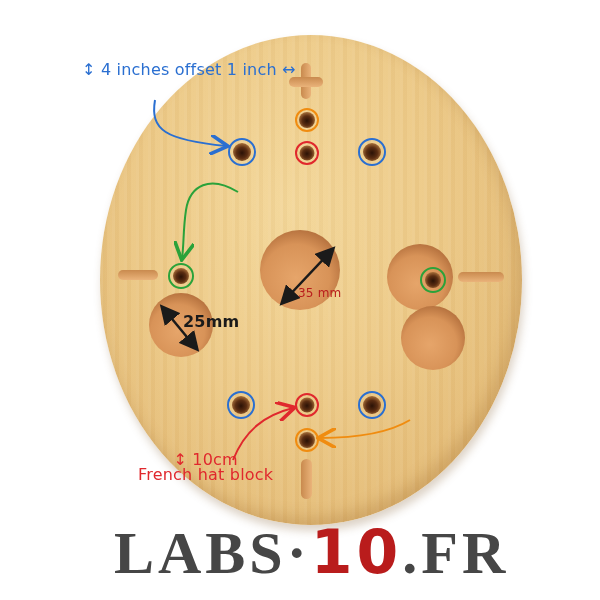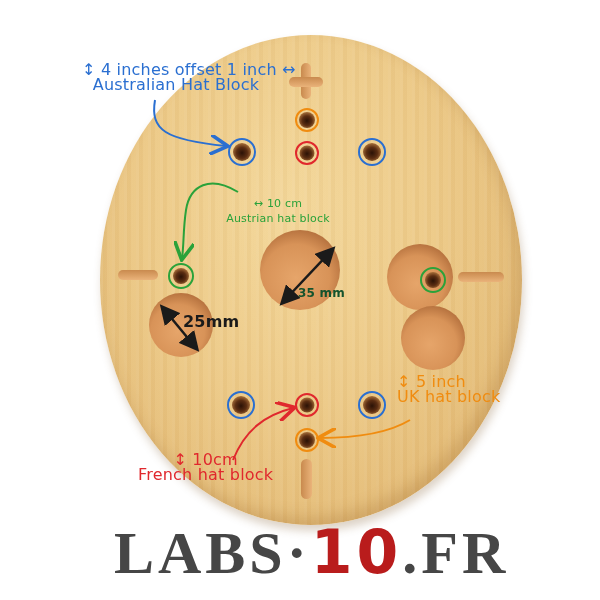--- a/index.html
+++ b/index.html
@@ -118,37 +118,28 @@
 
     <line x1="283" y1="302" x2="332" y2="250" stroke="#1a1a1a" stroke-width="2.5" marker-end="url(#dimArr)" marker-start="url(#dimArrS)"></line>
     <line x1="163" y1="308" x2="196" y2="348" stroke="#1a1a1a" stroke-width="2.5" marker-end="url(#dimArr)" marker-start="url(#dimArrS)"></line>
 
     <path d="M155,100 C150,130 165,140 226,146" fill="none" stroke="#2a6fd1" stroke-width="2" marker-end="url(#arrBlue)"></path>
     <path d="M238,192 C210,175 190,185 186,210 C183,230 184,245 182,258" fill="none" stroke="#2aa23a" stroke-width="2" marker-end="url(#arrGreen)"></path>
     <path d="M410,420 C390,432 360,438 320,438" fill="none" stroke="#f08c10" stroke-width="2" marker-end="url(#arrOrange)"></path>
     <path d="M233,460 C245,430 265,415 293,408" fill="none" stroke="#e0282d" stroke-width="2" marker-end="url(#arrRed)"></path>
   </svg>
 
-  <div class="ann-text" style="left:298px;top:286px;color:#14532d;font-size:12px;font-weight:bold;">35 mm</div>
+  <div class="ann-text" style="left:298px;top:286px;color:#b91c1c;font-size:12px;font-weight:normal;">35 mm</div>
   <div class="ann-text" style="left:183px;top:314px;color:#1a1a1a;font-size:16px;font-weight:bold;">25mm</div>
 
   <div class="ann-text" style="left:82px;top:62px;width:188px;color:#2a6fd1;">
     <div>↕ 4 inches offset 1 inch ↔</div>
-    <div>Australian Hat Block</div>
   </div>
 
-  <div class="ann-text" style="left:218px;top:196px;width:120px;color:#2aa23a;font-size:11px;">
-    <div>↔ 10 cm</div>
-    <div>Austrian hat block</div>
-  </div>
 
-  <div class="ann-text" style="left:397px;top:374px;text-align:left;color:#f08c10;">
-    <div>↕ 5 inch</div>
-    <div>UK hat block</div>
-  </div>
 
   <div class="ann-text" style="left:138px;top:452px;text-align:center;color:#e0282d;">
     <div>↕ 10cm</div>
     <div>French hat block</div>
   </div>
 
   <div class="logo">
     <span class="dark">LABS</span><span class="dark">·</span><span class="yellow">10</span><span class="dark">.FR</span>
   </div>
 </div>

